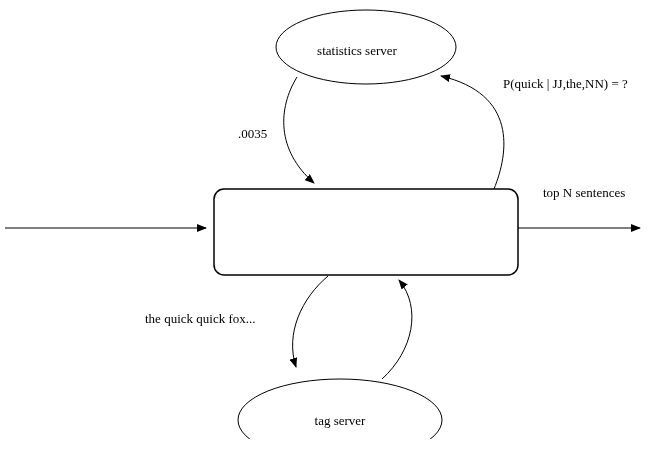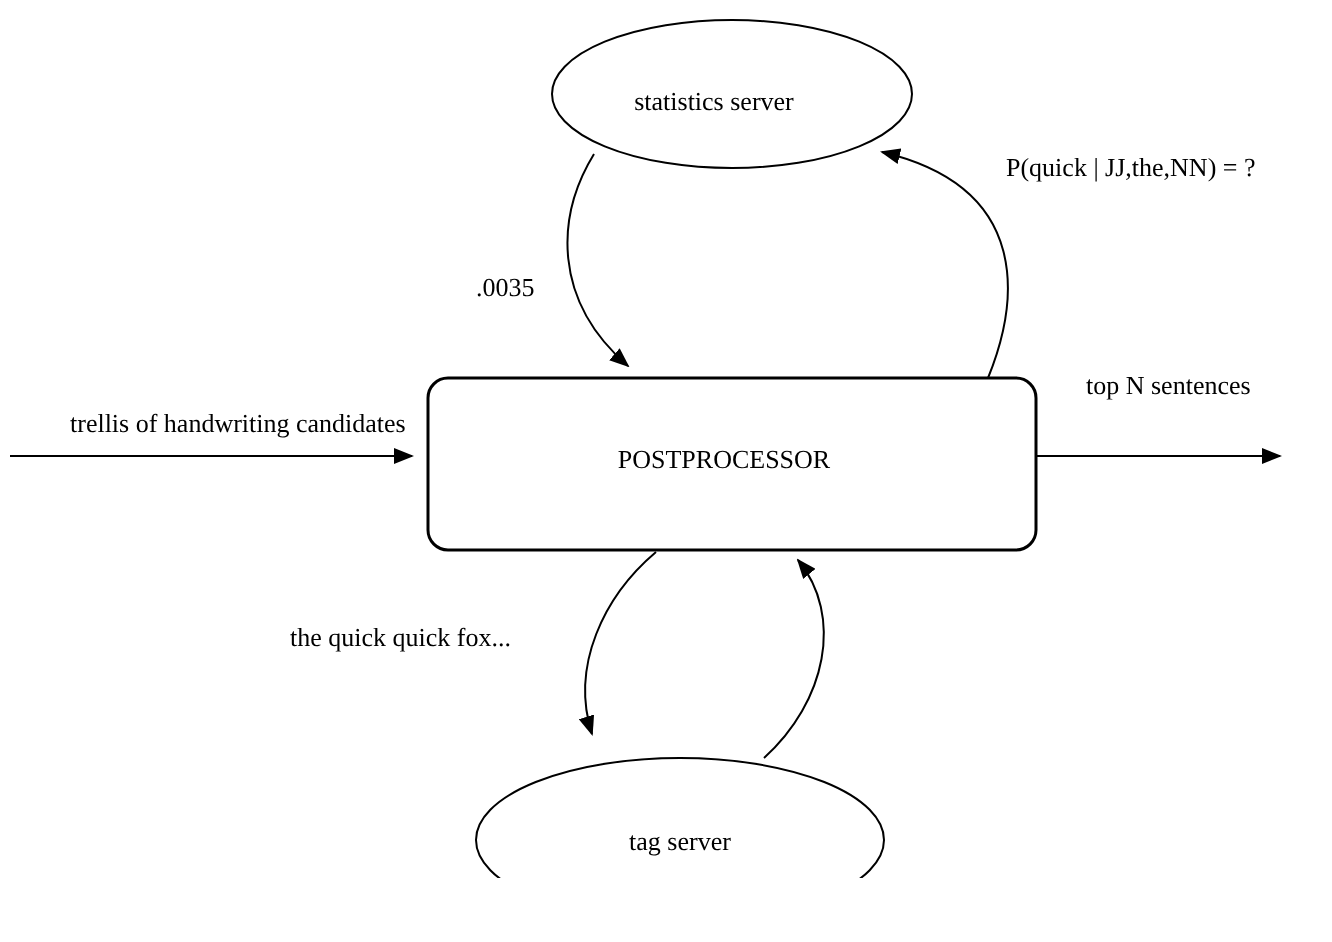--- a/index.html
+++ b/index.html
@@ -58,28 +58,26 @@
 
     <path d="M 494,189 C 509,152 517,94 441,76" fill="none" stroke="#000000" stroke-width="1" marker-end="url(#arrow)"></path>
 
     <path d="M 328,276 C 302,298 285,333 296,367" fill="none" stroke="#000000" stroke-width="1" marker-end="url(#arrow)"></path>
 
     <path d="M 382,379 C 413,351 422,308 399,280" fill="none" stroke="#000000" stroke-width="1" marker-end="url(#arrow)"></path>
   </svg>
 
   <div class="lbl centered" style="left:267px; top:43px; width:180px;">statistics server</div>
 
-  <div class="lbl centered" style="left:262px; top:222px; width:200px;">POSTPROCESSOR</div>
 
   <div class="lbl centered" style="left:250px; top:413px; width:180px;">tag server</div>
 
   <div class="lbl" style="left:503px; top:76px;">P(quick | JJ,the,NN) = ?</div>
 
-  <div class="lbl" style="left:238px; top:136px;">.0035</div>
+  <div class="lbl" style="left:238px; top:126px;">.0035</div>
 
-  <div class="lbl" style="left:35px; top:204px;">trellis of handwriting candidates</div>
 
   <div class="lbl" style="left:543px; top:185px;">top N sentences</div>
 
   <div class="lbl" style="left:145px; top:311px;">the quick quick fox...</div>
 
 
 </div>
 
 </body></html>

